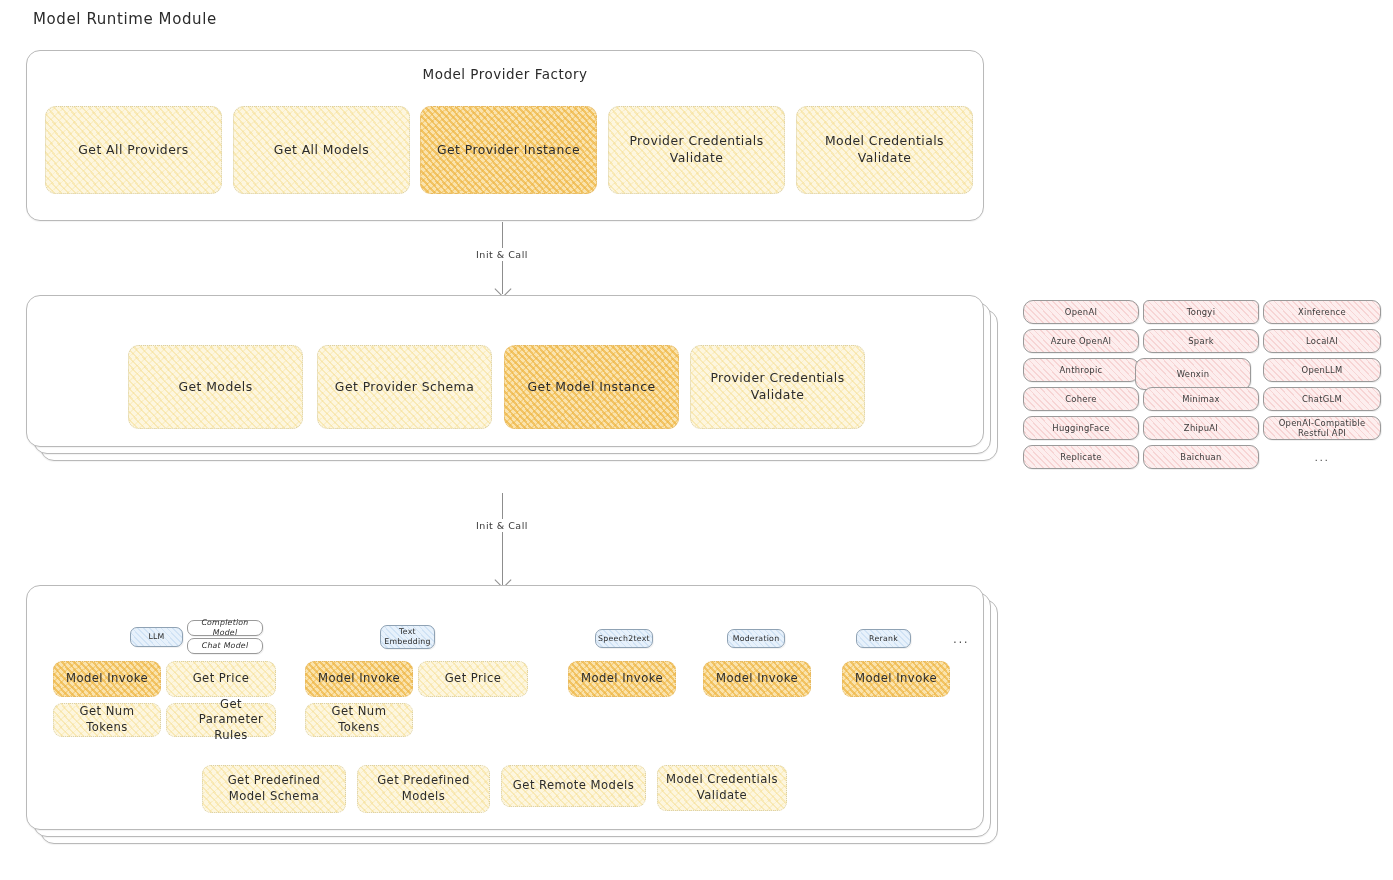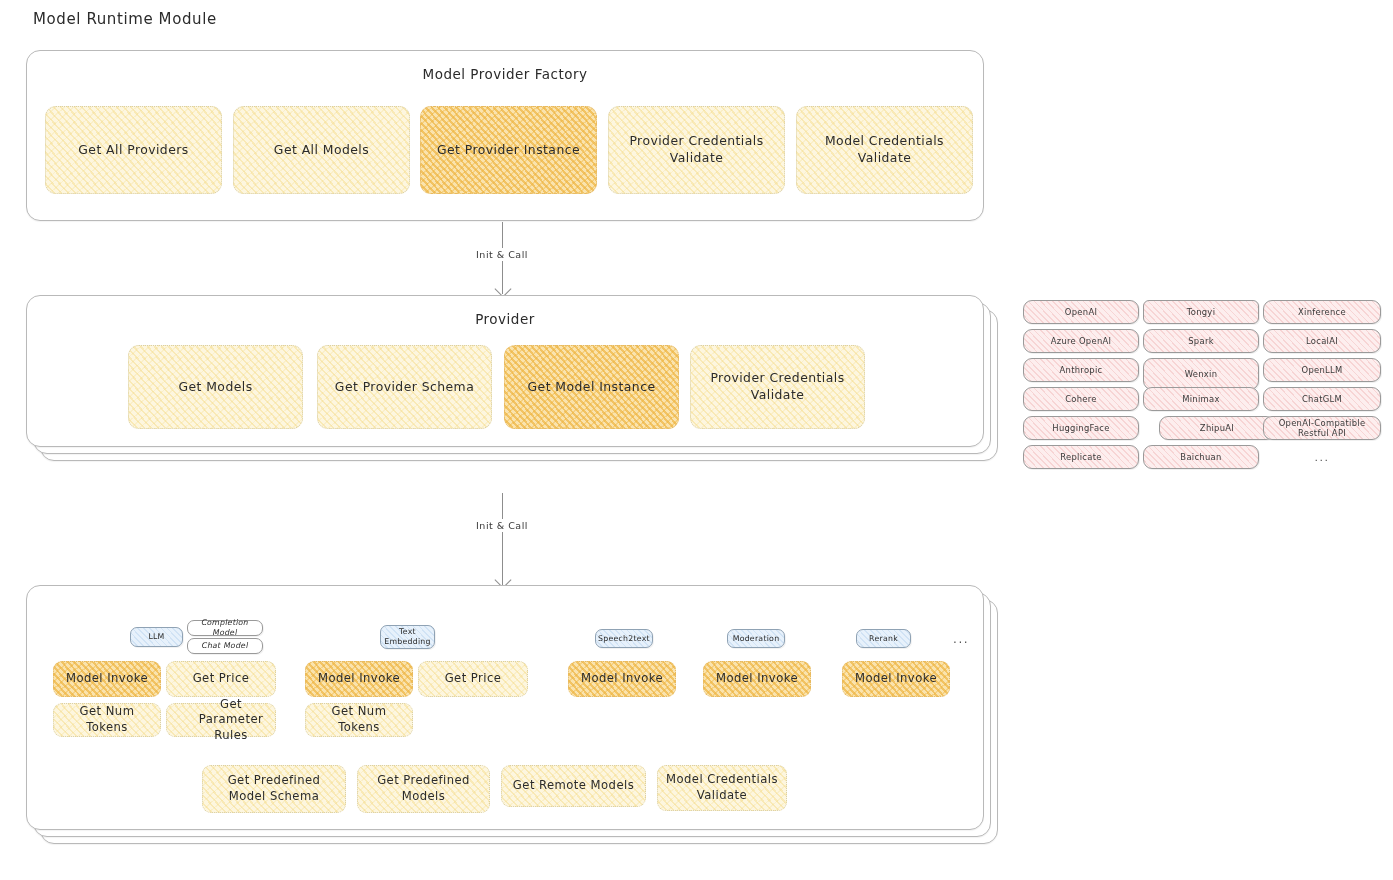--- a/index.html
+++ b/index.html
@@ -138,46 +138,45 @@
   <div class="shaft"></div>
   <div class="head"></div>
   <div class="alabel hand">Init &amp; Call</div>
 </div>
 
 <div class="panel" style="left:26px;top:295px;width:958px;height:152px;">
   <div class="layer l3"></div>
   <div class="layer l2"></div>
   <div class="layer l1"></div>
   <div class="content">
-    <div class="panel-title hand">Provider</div>
 
     <div class="node light hand" style="left:102px;top:50px;width:175px;height:84px;">Get Models</div>
 
     <div class="node light hand" style="left:291px;top:50px;width:175px;height:84px;">Get Provider Schema</div>
 
     <div class="node deep hand" style="left:478px;top:50px;width:175px;height:84px;">Get Model Instance</div>
 
     <div class="node light hand" style="left:664px;top:50px;width:175px;height:84px;">Provider Credentials Validate</div>
   </div>
 </div>
 
 <div style="position:absolute;left:1023px;top:300px;width:360px;height:175px;">
 
-  <div class="chip hand" style="left:0px;top:0px;width:116px;height:24px;">OpenAI</div>
+  <div class="chip hand" style="left:0px;top:0px;width:116px;height:24px;border-radius:10px;">OpenAI</div>
   <div class="chip hand" style="left:0px;top:29px;width:116px;height:24px;">Azure OpenAI</div>
   <div class="chip hand" style="left:0px;top:58px;width:116px;height:24px;">Anthropic</div>
   <div class="chip hand" style="left:0px;top:87px;width:116px;height:24px;">Cohere</div>
   <div class="chip hand" style="left:0px;top:116px;width:116px;height:24px;">HuggingFace</div>
   <div class="chip hand" style="left:0px;top:145px;width:116px;height:24px;">Replicate</div>
 
   <div class="chip hand" style="left:120px;top:0px;width:116px;height:24px;border-radius:6px;">Tongyi</div>
   <div class="chip hand" style="left:120px;top:29px;width:116px;height:24px;">Spark</div>
-  <div class="chip hand" style="left:120px;top:58px;width:116px;height:32px;">Wenxin</div>
+  <div class="chip hand" style="left:112px;top:58px;width:116px;height:32px;">Wenxin</div>
   <div class="chip hand" style="left:120px;top:87px;width:116px;height:24px;">Minimax</div>
-  <div class="chip hand" style="left:120px;top:116px;width:116px;height:24px;margin-left:16px;">ZhipuAI</div>
+  <div class="chip hand" style="left:120px;top:116px;width:116px;height:24px;">ZhipuAI</div>
   <div class="chip hand" style="left:120px;top:145px;width:116px;height:24px;">Baichuan</div>
 
   <div class="chip hand" style="left:240px;top:0px;width:118px;height:24px;">Xinference</div>
   <div class="chip hand" style="left:240px;top:29px;width:118px;height:24px;">LocalAI</div>
   <div class="chip hand" style="left:240px;top:58px;width:118px;height:24px;">OpenLLM</div>
   <div class="chip hand" style="left:240px;top:87px;width:118px;height:24px;">ChatGLM</div>
   <div class="chip hand" style="left:240px;top:116px;width:118px;height:24px;">OpenAI-Compatible Restful API</div>
   <div class="chip-dots hand" style="left:240px;top:145px;width:118px;height:24px;">...</div>
 </div>
 

